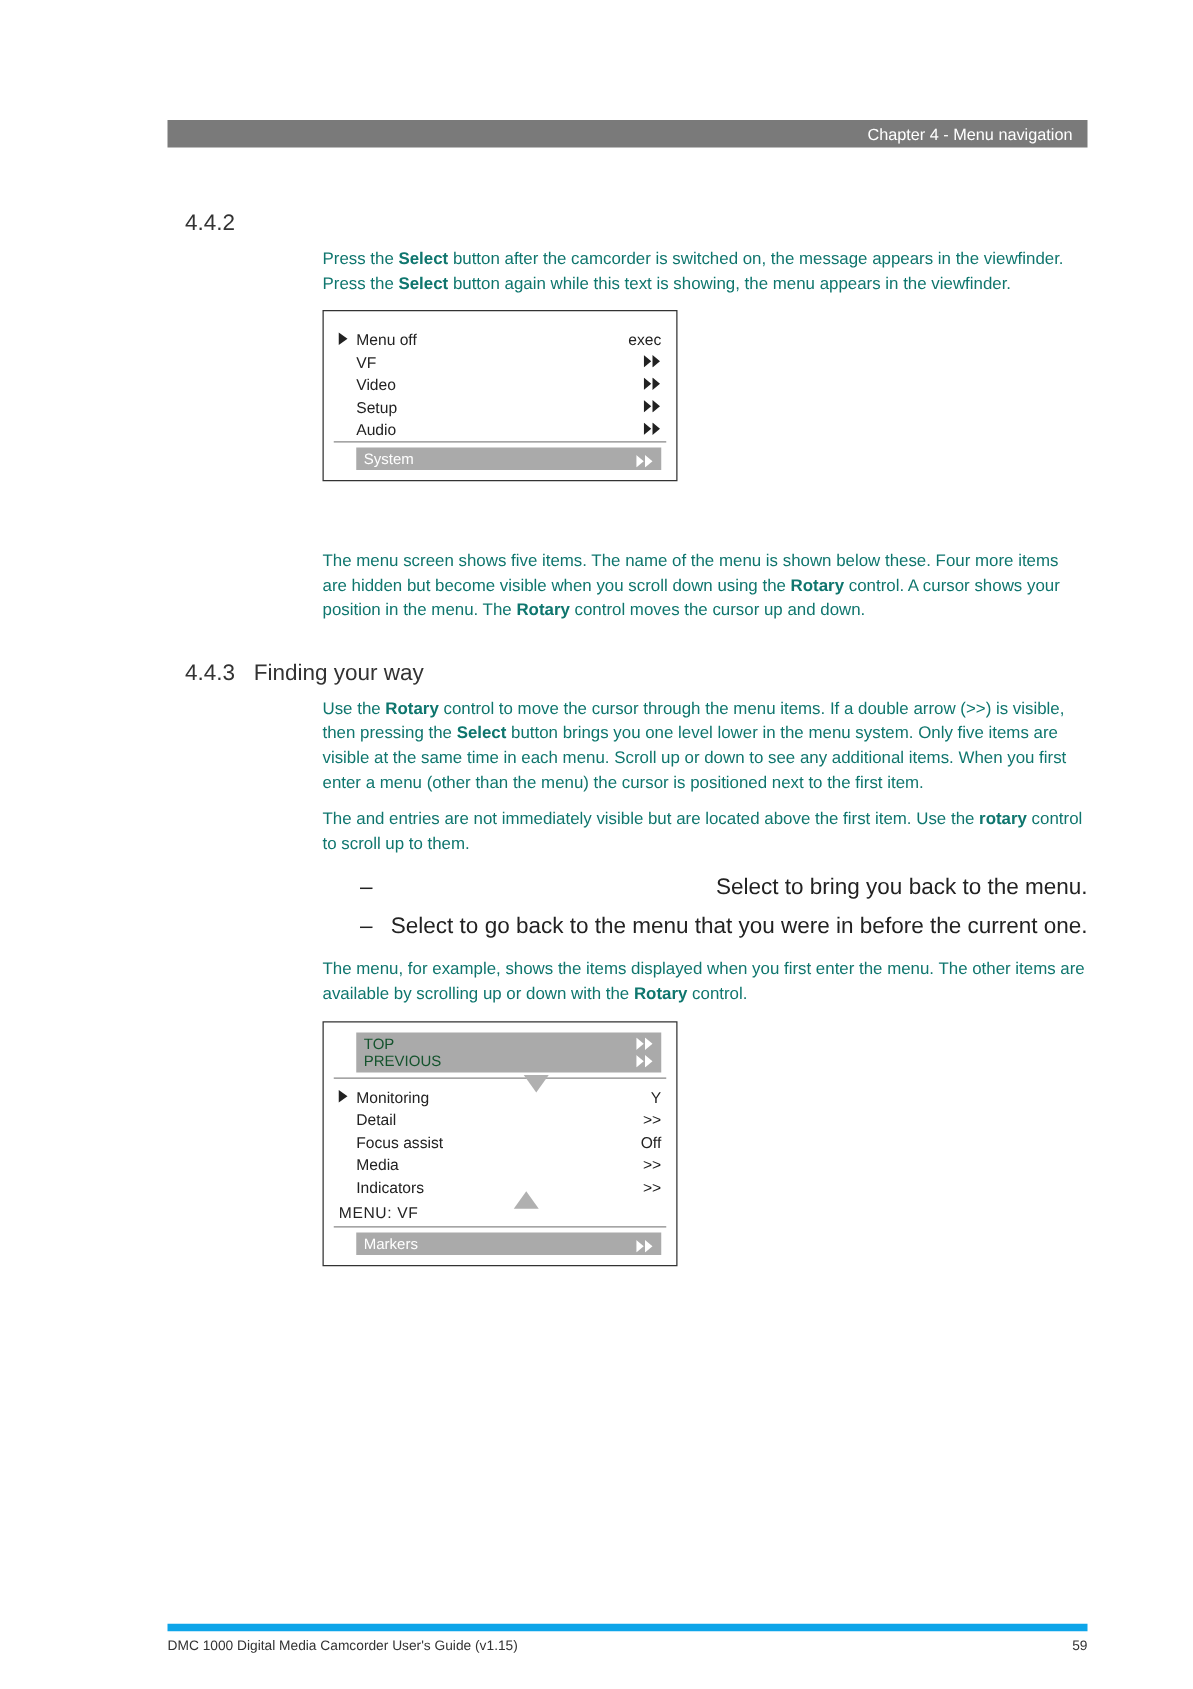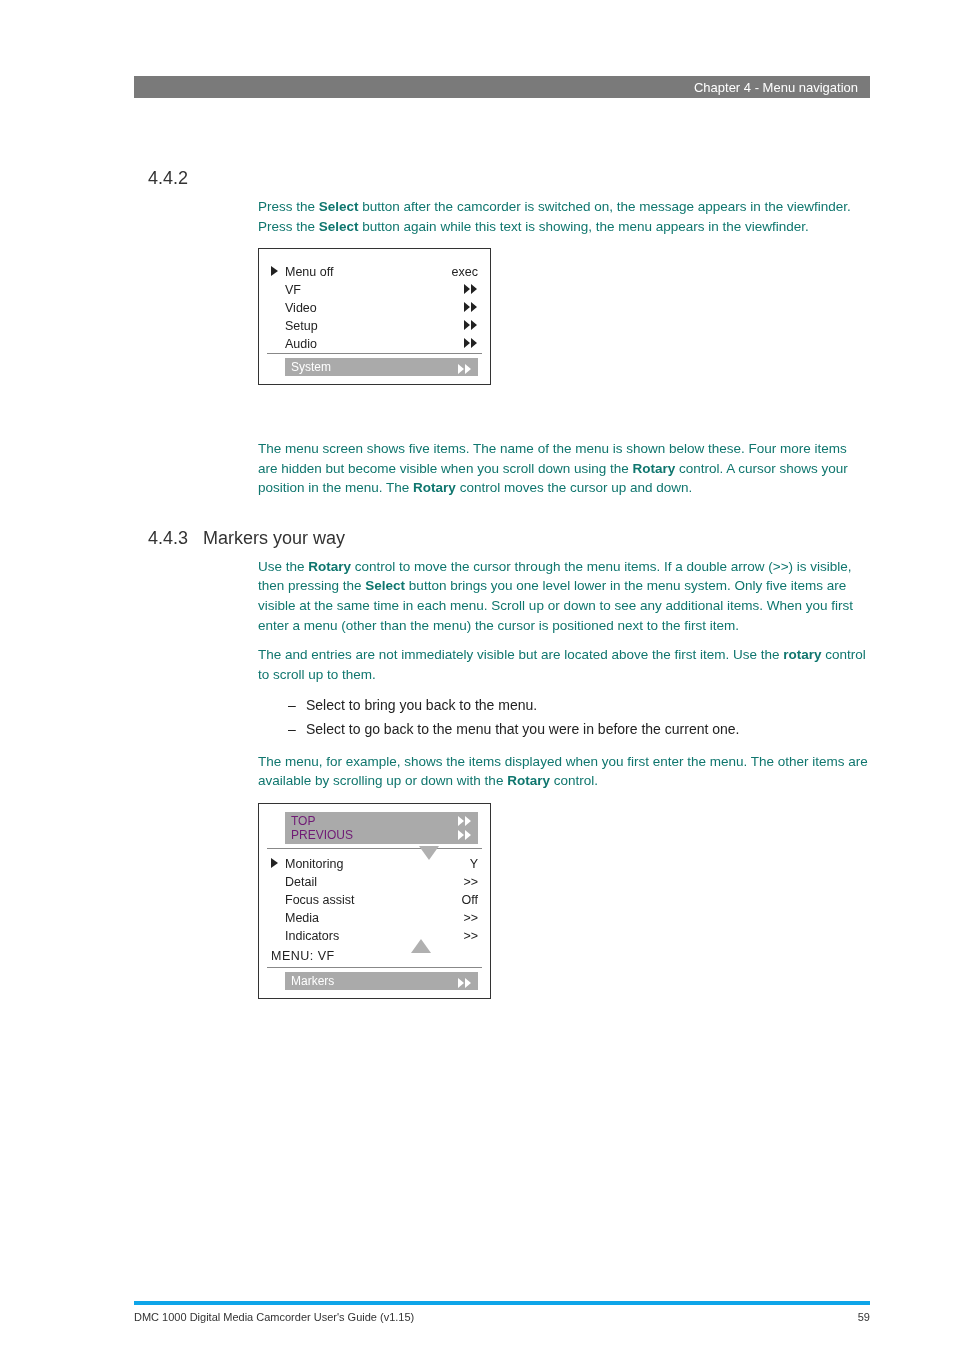--- a/index.html
+++ b/index.html
@@ -6,21 +6,21 @@
   body {
     font-family: Arial, Helvetica, sans-serif;
     background: #fff;
     width: 954px;
     height: 1351px;
     position: relative;
     color: #222;
   }
   .header-bar {
     position: absolute;
-    top: 76px;
+    top: 96px;
     left: 134px;
     right: 84px;
     height: 22px;
     background: #7a7a7a;
     color: #fff;
     font-size: 13px;
     display: flex;
     align-items: center;
     justify-content: flex-end;
     padding-right: 12px;
@@ -51,21 +51,21 @@
     margin-right: 0;
   }
   p.body {
     font-size: 13.5px;
     line-height: 1.45;
     color: #0f766e;
     margin-bottom: 10px;
   }
   .bold { font-weight: bold; }
   .menu-box {
-    width: 233px;
+    width: 284px;
     border: 1px solid #333;
     background: #fff;
     margin-top: 12px;
     margin-bottom: 24px;
     position: relative;
     font-size: 12.5px;
     color: #222;
   }
   .menu-top-sep {
     border-top: 1px solid #888;
@@ -105,21 +105,21 @@
     margin: 4px 12px 8px 26px;
     padding: 2px 6px;
     display: flex;
     justify-content: space-between;
     align-items: flex-end;
     font-size: 12px;
     height: 18px;
   }
   .grey-bar-top {
     background: #aaa;
-    color: #701a75;
+    color: #14532d;
     margin: 8px 12px 4px 26px;
     padding: 2px 6px;
     display: flex;
     justify-content: space-between;
     align-items: center;
     font-size: 12px;
   }
   .ff-icon {
     display: inline-block;
     width: 14px;
@@ -148,36 +148,37 @@
     border-left: 10px solid transparent;
     border-right: 10px solid transparent;
     border-top: 14px solid #b0b0b0;
   }
   ul.dash {
     list-style: none;
     padding-left: 30px;
     margin-bottom: 10px;
   }
   ul.dash li {
-    font-size: 14px;
+    font-size: 18px;
     line-height: 1.7;
     position: relative;
     padding-left: 18px;
+    text-align: right;
   }
   ul.dash li::before {
     content: "–";
     position: absolute;
     left: 0;
   }
   .footer {
     position: absolute;
     bottom: 28px;
     left: 134px;
     right: 84px;
-    border-top: 4px solid #0ea5e9;
+    border-top: 6px solid #0ea5e9;
     padding-top: 6px;
     display: flex;
     justify-content: space-between;
     font-size: 11px;
     color: #333;
   }
   .section-block { margin-bottom: 30px; }
   .spacer-sm { height: 14px; }
 </style>
 </head>
@@ -250,21 +251,21 @@
 
       <p class="body">
         <span>The </span><span> menu screen shows five items. The name of the menu is shown below these. Four more items are hidden but become visible when you scroll down using the </span><span class="bold">Rotary</span><span> control. A cursor shows your position in the menu. The </span><span class="bold">Rotary</span><span> control moves the cursor up and down.</span>
       </p>
     </div>
   </div>
 
   <div class="section-block">
     <div class="section-row">
       <div class="section-num">4.4.3</div>
-      <div class="section-title">Markers your way</div>
+      <div class="section-title">Finding your way</div>
     </div>
     <div class="body-indent">
       <p class="body">
         <span>Use the </span><span class="bold">Rotary</span><span> control to move the cursor through the menu items. If a double arrow (&gt;&gt;) is visible, then pressing the </span><span class="bold">Select</span><span> button brings you one level lower in the menu system. Only five items are visible at the same time in each menu. Scroll up or down to see any additional items. When you first enter a menu (other than the </span><span> menu) the cursor is positioned next to the first item.</span>
       </p>
 
       <p class="body">
         <span>The </span><span> and </span><span> entries are not immediately visible but are located above the first item. Use the </span><span class="bold">rotary</span><span> control to scroll up to them.</span>
       </p>
 

